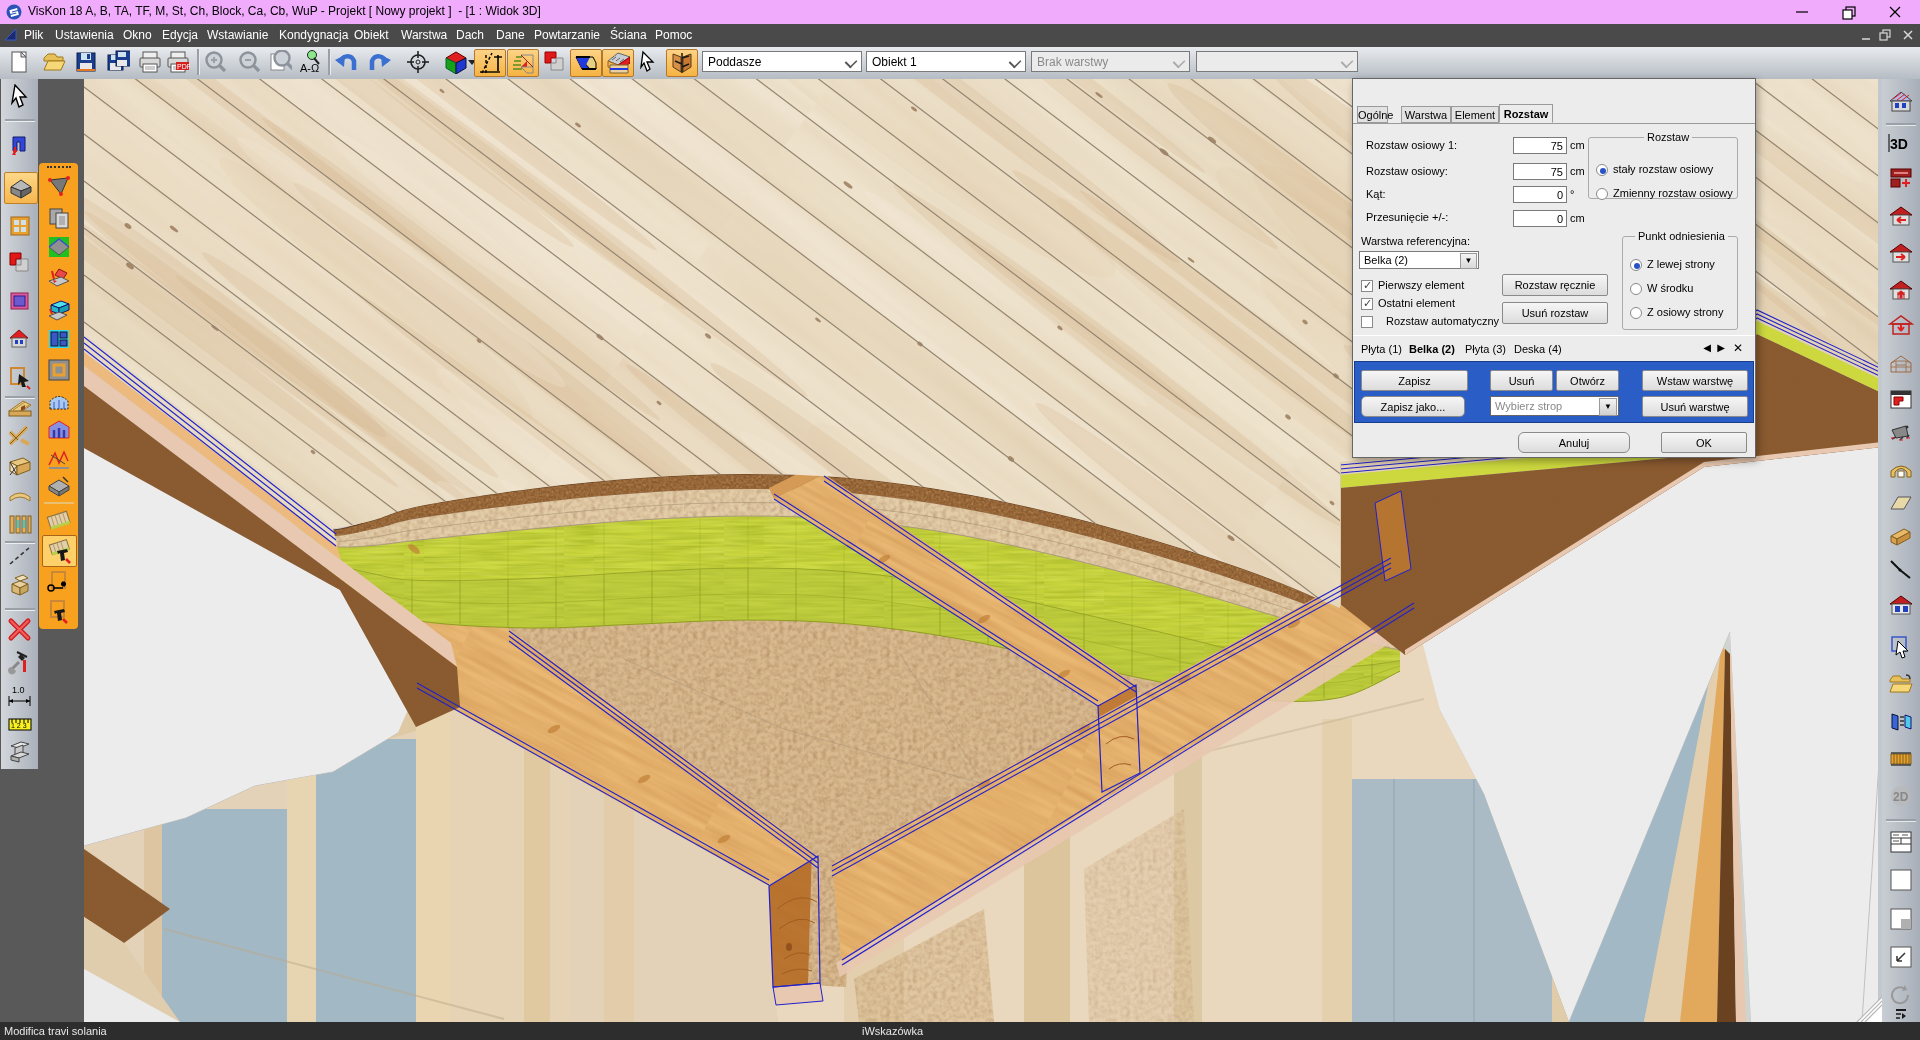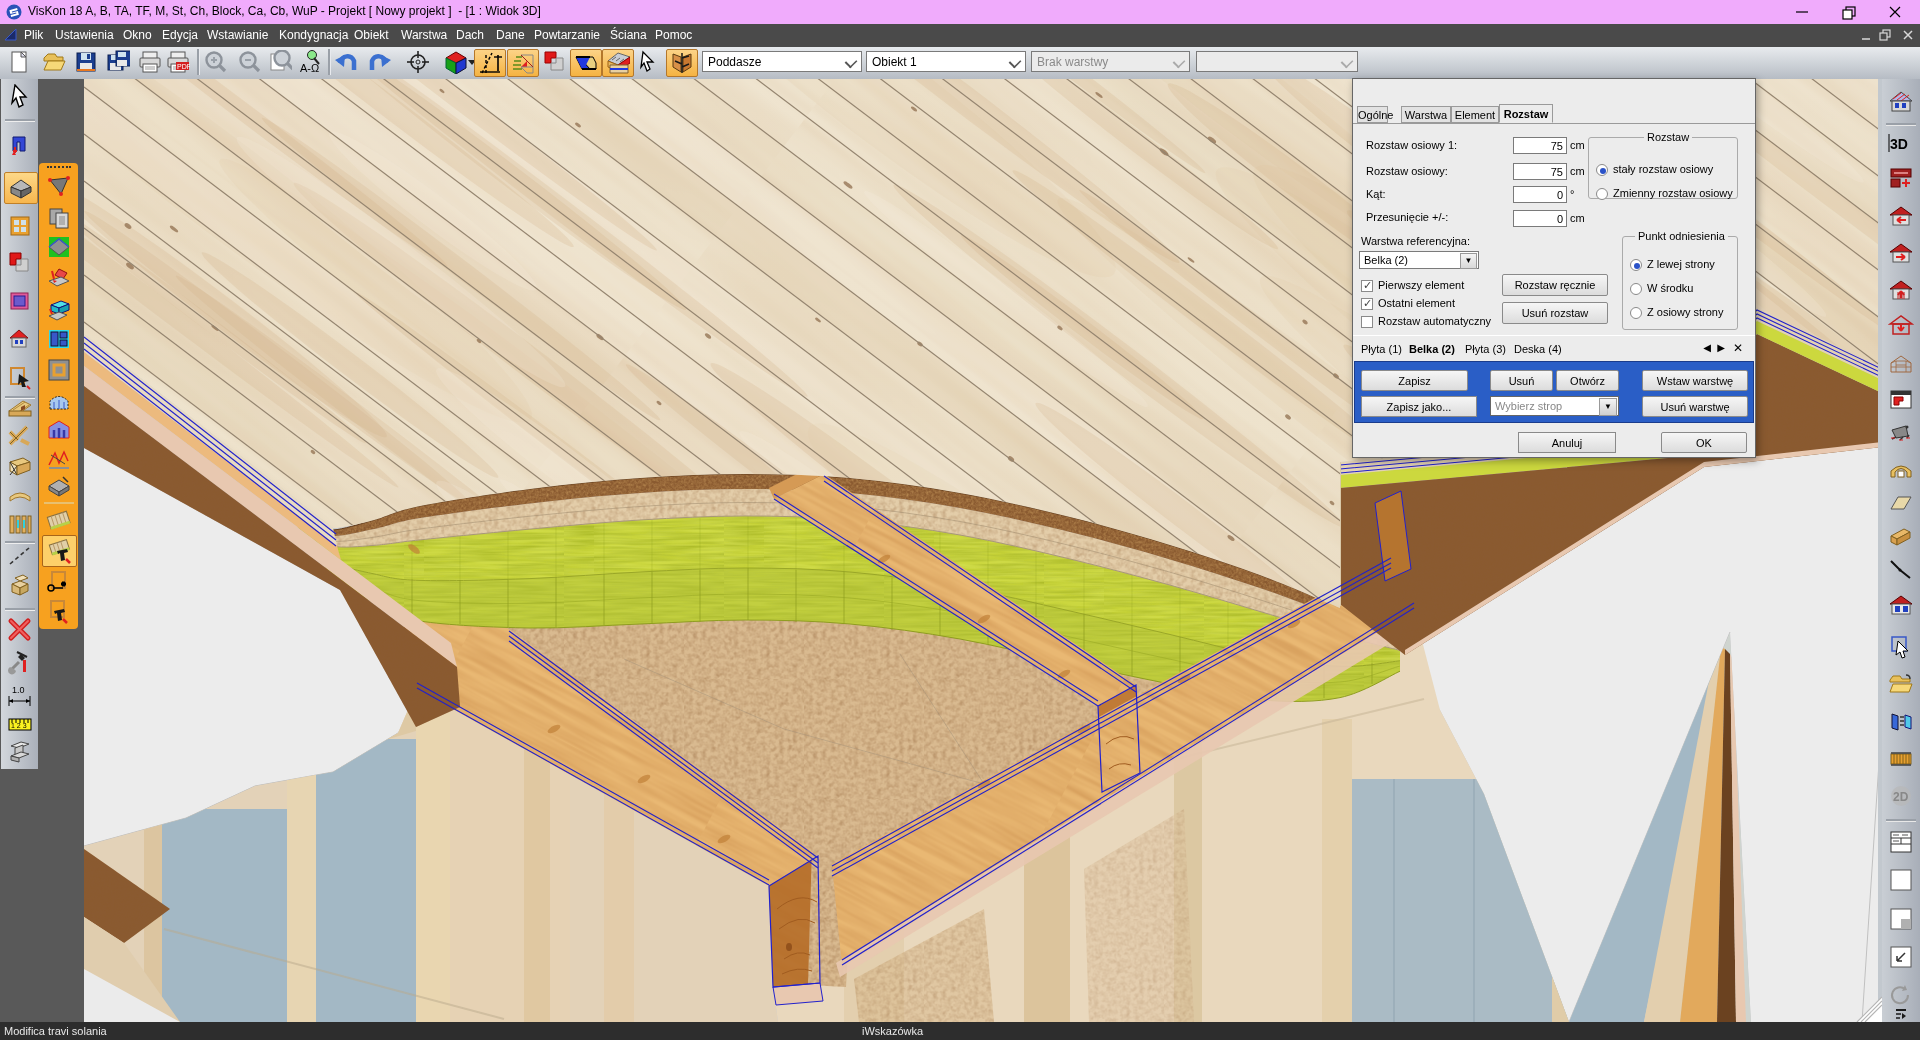--- a/index.html
+++ b/index.html
@@ -1199,21 +1199,21 @@
       </span><span style="margin-left:17px;white-space:nowrap">stały rozstaw osiowy</span></div>
     <div style="position:absolute;left:243px;top:108px;font:11px 'Liberation Sans',sans-serif;color:#000"><span style="position:absolute;left:0;top:1px;width:12px;height:12px;border-radius:50%;background:#fff;border:1px solid #8a8a8a;box-sizing:border-box"></span><span style="margin-left:17px;white-space:nowrap">Zmienny rozstaw osiowy</span></div>
     <span style="position:absolute;left:8px;top:156px;font:11px 'Liberation Sans',sans-serif;color:#000;white-space:nowrap">Warstwa referencyjna:</span>
     <div style="position:absolute;left:6px;top:172px;width:120px;height:18px;background:#fff;border:1px solid #7a7a7a;font:11px 'Liberation Sans',sans-serif;line-height:17px;padding-left:4px;box-sizing:border-box">Belka (2)<span style="position:absolute;right:1px;top:1px;width:15px;height:14px;background:linear-gradient(#f4f4f4,#d8d8d8);border:1px solid #999;text-align:center;line-height:13px;font-size:8px">▼</span></div>
     <div style="position:absolute;left:8px;top:200px;font:11px 'Liberation Sans',sans-serif;color:#000"><span style="position:absolute;left:0;top:1px;width:12px;height:12px;background:#fff;border:1px solid #8a8a8a;box-sizing:border-box">
         <span style="position:absolute;left:1px;top:-2px;font-size:11px;color:#444">✓</span>
       </span><span style="margin-left:17px;white-space:nowrap">Pierwszy element</span></div>
     <div style="position:absolute;left:8px;top:218px;font:11px 'Liberation Sans',sans-serif;color:#000"><span style="position:absolute;left:0;top:1px;width:12px;height:12px;background:#fff;border:1px solid #8a8a8a;box-sizing:border-box">
         <span style="position:absolute;left:1px;top:-2px;font-size:11px;color:#444">✓</span>
       </span><span style="margin-left:17px;white-space:nowrap">Ostatni element</span></div>
-    <div style="position:absolute;left:8px;top:236px;font:11px 'Liberation Sans',sans-serif;color:#000"><span style="position:absolute;left:0;top:1px;width:12px;height:12px;background:#fff;border:1px solid #8a8a8a;box-sizing:border-box"></span><span style="margin-left:17px;white-space:nowrap">Rozstaw automatyczny</span></div>
+    <div style="position:absolute;left:8px;top:236px;font:11px 'Liberation Sans',sans-serif;color:#000"><span style="position:absolute;left:0;top:1px;width:12px;height:12px;background:#fff;border:1px solid #8a8a8a;box-sizing:border-box"></span><span style="margin-left:25px;white-space:nowrap">Rozstaw automatyczny</span></div>
     <div style="position:absolute;left:149px;top:195px;width:106px;height:22px;background:linear-gradient(#f6f6f6,#dcdcdc);border:1px solid #8a8a8a;border-radius:2px;font:11px 'Liberation Sans',sans-serif;color:#000;display:flex;align-items:center;justify-content:center;box-sizing:border-box">Rozstaw ręcznie</div>
     <div style="position:absolute;left:149px;top:223px;width:106px;height:22px;background:linear-gradient(#f6f6f6,#dcdcdc);border:1px solid #8a8a8a;border-radius:2px;font:11px 'Liberation Sans',sans-serif;color:#000;display:flex;align-items:center;justify-content:center;box-sizing:border-box">Usuń rozstaw</div>
     <fieldset style="position:absolute;left:269px;top:151px;width:114px;height:98px;border:1px solid #aaa;border-radius:3px;margin:0;padding:0">
       <legend style="font:11px 'Liberation Sans',sans-serif;margin-left:12px;padding:0 3px">Punkt odniesienia</legend>
     </fieldset>
     <div style="position:absolute;left:277px;top:179px;font:11px 'Liberation Sans',sans-serif;color:#000"><span style="position:absolute;left:0;top:1px;width:12px;height:12px;border-radius:50%;background:#fff;border:1px solid #8a8a8a;box-sizing:border-box">
         <span style="position:absolute;left:3px;top:3px;width:6px;height:6px;border-radius:50%;background:#2a52c8"></span>
       </span><span style="margin-left:17px;white-space:nowrap">Z lewej strony</span></div>
     <div style="position:absolute;left:277px;top:203px;font:11px 'Liberation Sans',sans-serif;color:#000"><span style="position:absolute;left:0;top:1px;width:12px;height:12px;border-radius:50%;background:#fff;border:1px solid #8a8a8a;box-sizing:border-box"></span><span style="margin-left:17px;white-space:nowrap">W środku</span></div>
     <div style="position:absolute;left:277px;top:227px;font:11px 'Liberation Sans',sans-serif;color:#000"><span style="position:absolute;left:0;top:1px;width:12px;height:12px;border-radius:50%;background:#fff;border:1px solid #8a8a8a;box-sizing:border-box"></span><span style="margin-left:17px;white-space:nowrap">Z osiowy strony</span></div>
@@ -1224,22 +1224,22 @@
       <span style="position:absolute;left:161px;top:7px;font:11px 'Liberation Sans',sans-serif;color:#000;white-space:nowrap">Deska (4)</span>
       <span style="position:absolute;right:44px;top:6px;font-size:10px">◀</span>
       <span style="position:absolute;right:30px;top:6px;font-size:10px">▶</span>
       <span style="position:absolute;right:12px;top:5px;font:12px 'Liberation Sans',sans-serif">✕</span>
     </div>
     <div style="position:absolute;left:1px;top:282px;width:400px;height:62px;background:#2a5ec6;border:1px solid #1a3c8c;box-sizing:border-box">
       <div style="position:absolute;left:6px;top:8px;width:107px;height:21px;background:linear-gradient(#f6f6f6,#dcdcdc);border:1px solid #8a8a8a;border-radius:2px;font:11px 'Liberation Sans',sans-serif;color:#000;display:flex;align-items:center;justify-content:center;box-sizing:border-box">Zapisz</div>
       <div style="position:absolute;left:135px;top:8px;width:63px;height:21px;background:linear-gradient(#f6f6f6,#dcdcdc);border:1px solid #8a8a8a;border-radius:2px;font:11px 'Liberation Sans',sans-serif;color:#000;display:flex;align-items:center;justify-content:center;box-sizing:border-box">Usuń</div>
       <div style="position:absolute;left:201px;top:8px;width:63px;height:21px;background:linear-gradient(#f6f6f6,#dcdcdc);border:1px solid #8a8a8a;border-radius:2px;font:11px 'Liberation Sans',sans-serif;color:#000;display:flex;align-items:center;justify-content:center;box-sizing:border-box">Otwórz</div>
       <div style="position:absolute;left:287px;top:8px;width:106px;height:21px;background:linear-gradient(#f6f6f6,#dcdcdc);border:1px solid #8a8a8a;border-radius:2px;font:11px 'Liberation Sans',sans-serif;color:#000;display:flex;align-items:center;justify-content:center;box-sizing:border-box">Wstaw warstwę</div>
-      <div style="position:absolute;left:6px;top:34px;width:116px;height:21px;background:linear-gradient(#f6f6f6,#dcdcdc);border:1px solid #8a8a8a;border-radius:0;font:11px 'Liberation Sans',sans-serif;color:#000;display:flex;align-items:center;justify-content:center;box-sizing:border-box">Zapisz jako...</div>
+      <div style="position:absolute;left:6px;top:34px;width:104px;height:21px;background:linear-gradient(#f6f6f6,#dcdcdc);border:1px solid #8a8a8a;border-radius:5px;font:11px 'Liberation Sans',sans-serif;color:#000;display:flex;align-items:center;justify-content:center;box-sizing:border-box">Zapisz jako...</div>
       <div style="position:absolute;left:135px;top:34px;width:129px;height:20px;background:#fff;border:1px solid #666;font:11px 'Liberation Sans',sans-serif;color:#888;line-height:19px;padding-left:4px;box-sizing:border-box">Wybierz strop<span style="position:absolute;right:1px;top:1px;width:16px;height:16px;background:linear-gradient(#f4f4f4,#d0d0d0);border:1px solid #999;text-align:center;line-height:15px;font-size:8px;color:#000">▼</span></div>
       <div style="position:absolute;left:287px;top:34px;width:106px;height:21px;background:linear-gradient(#f6f6f6,#dcdcdc);border:1px solid #8a8a8a;border-radius:2px;font:11px 'Liberation Sans',sans-serif;color:#000;display:flex;align-items:center;justify-content:center;box-sizing:border-box">Usuń warstwę</div>
     </div>
-    <div style="position:absolute;left:165px;top:353px;width:98px;height:21px;background:linear-gradient(#f6f6f6,#dcdcdc);border:1px solid #8a8a8a;border-radius:0;font:11px 'Liberation Sans',sans-serif;color:#000;display:flex;align-items:center;justify-content:center;box-sizing:border-box">Anuluj</div>
+    <div style="position:absolute;left:165px;top:353px;width:112px;height:21px;background:linear-gradient(#f6f6f6,#dcdcdc);border:1px solid #8a8a8a;border-radius:6px;font:11px 'Liberation Sans',sans-serif;color:#000;display:flex;align-items:center;justify-content:center;box-sizing:border-box">Anuluj</div>
     <div style="position:absolute;left:308px;top:353px;width:86px;height:21px;background:linear-gradient(#f6f6f6,#dcdcdc);border:1px solid #8a8a8a;border-radius:2px;font:11px 'Liberation Sans',sans-serif;color:#000;display:flex;align-items:center;justify-content:center;box-sizing:border-box">OK</div>
   </div>
 <div id="status">
     <span style="position:absolute;left:4px;top:3px">Modifica travi solania</span>
     <span style="position:absolute;left:862px;top:3px">iWskazówka</span>
   </div>
 </body></html>

